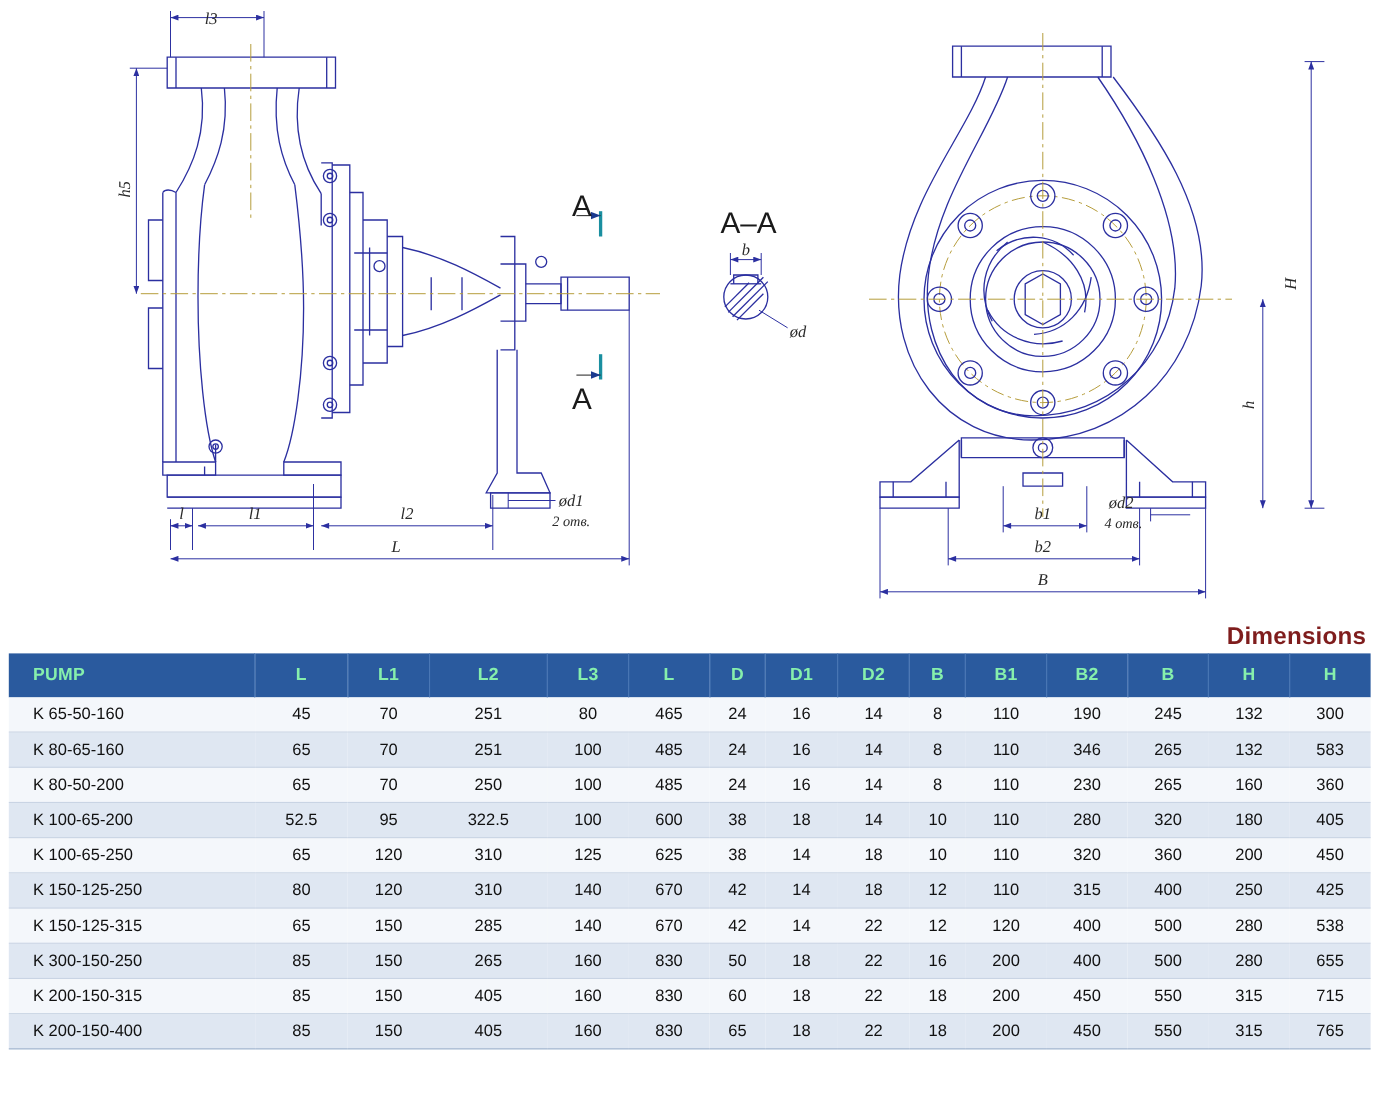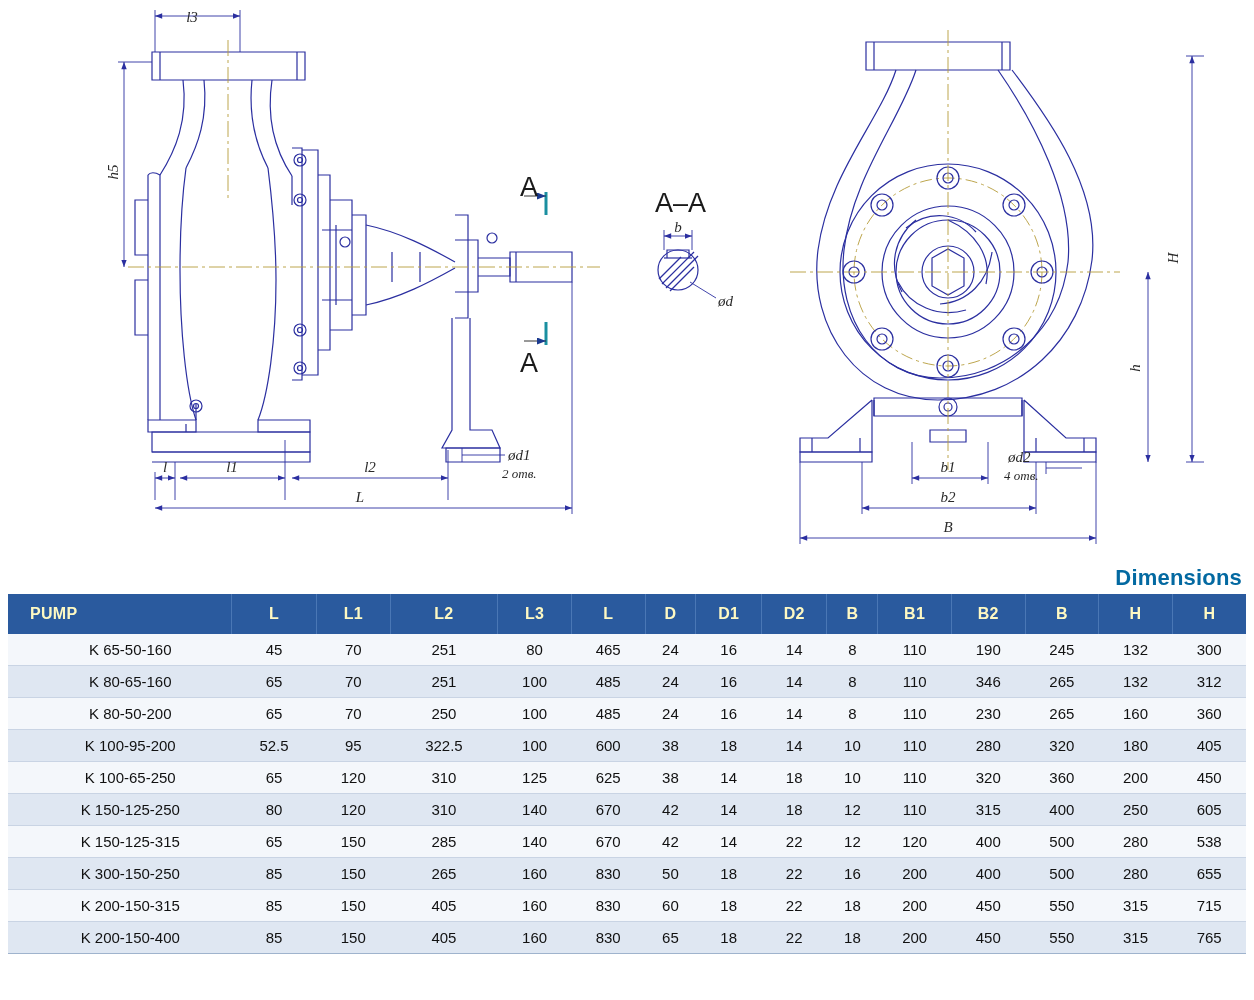--- a/index.html
+++ b/index.html
@@ -33,36 +33,36 @@
     font-style:italic;
     font-size:13px;
     fill:#2a2a2a;
   }
   
   #dimensions-title{
     position:absolute;
     right:12px;top:565px;
     font-size:22px;
     font-weight:bold;
-    color:#0369a1;
+    color:#7f1d1d;
     letter-spacing:0.2px;
   }
   
   #dim-table-wrap{
     position:absolute;
     left:8px;top:594px;width:1238px;
   }
   table.dimtable{
     border-collapse:collapse;
     width:1238px;
     font-size:15px;
   }
   table.dimtable thead th{
     background:#2a5a9e;
-    color:#fef9c3;
+    color:#86efac;
     font-weight:bold;
     font-size:16px;
     height:38px;
     border-right:1px solid #4a77b5;
     text-align:center;
     letter-spacing:0.3px;
   }
   table.dimtable thead th:first-child{
     text-align:left;
     padding-left:22px;
@@ -70,21 +70,21 @@
   }
   table.dimtable thead th:last-child{border-right:none;}
   table.dimtable tbody td{
     height:29px;
     text-align:center;
     border-bottom:1px solid #c9d4e4;
     color:#111;
     font-size:15px;
   }
   table.dimtable tbody td:first-child{
-    text-align:center;
+    text-align:left;
     padding-left:22px;
   }
   table.dimtable tbody tr:nth-child(odd) td{background:#f4f7fb;}
   table.dimtable tbody tr:nth-child(even) td{background:#dfe7f2;}
   table.dimtable tbody tr:last-child td{border-bottom:1px solid #9fb3cd;}
   .col-pump{width:200px;}
 </style>
 </head>
 <body>
 
@@ -367,41 +367,41 @@
           <td>100</td>
           <td>485</td>
           <td>24</td>
           <td>16</td>
           <td>14</td>
           <td>8</td>
           <td>110</td>
           <td>346</td>
           <td>265</td>
           <td>132</td>
-          <td>312</td>
+          <td>583</td>
         </tr>
         <tr>
           <td>K 80-50-200</td>
           <td>65</td>
           <td>70</td>
           <td>250</td>
           <td>100</td>
           <td>485</td>
           <td>24</td>
           <td>16</td>
           <td>14</td>
           <td>8</td>
           <td>110</td>
           <td>230</td>
           <td>265</td>
           <td>160</td>
           <td>360</td>
         </tr>
         <tr>
-          <td>K 100-95-200</td>
+          <td>K 100-65-200</td>
           <td>52.5</td>
           <td>95</td>
           <td>322.5</td>
           <td>100</td>
           <td>600</td>
           <td>38</td>
           <td>18</td>
           <td>14</td>
           <td>10</td>
           <td>110</td>
@@ -435,21 +435,21 @@
           <td>140</td>
           <td>670</td>
           <td>42</td>
           <td>14</td>
           <td>18</td>
           <td>12</td>
           <td>110</td>
           <td>315</td>
           <td>400</td>
           <td>250</td>
-          <td>605</td>
+          <td>425</td>
         </tr>
         <tr>
           <td>K 150-125-315</td>
           <td>65</td>
           <td>150</td>
           <td>285</td>
           <td>140</td>
           <td>670</td>
           <td>42</td>
           <td>14</td>

